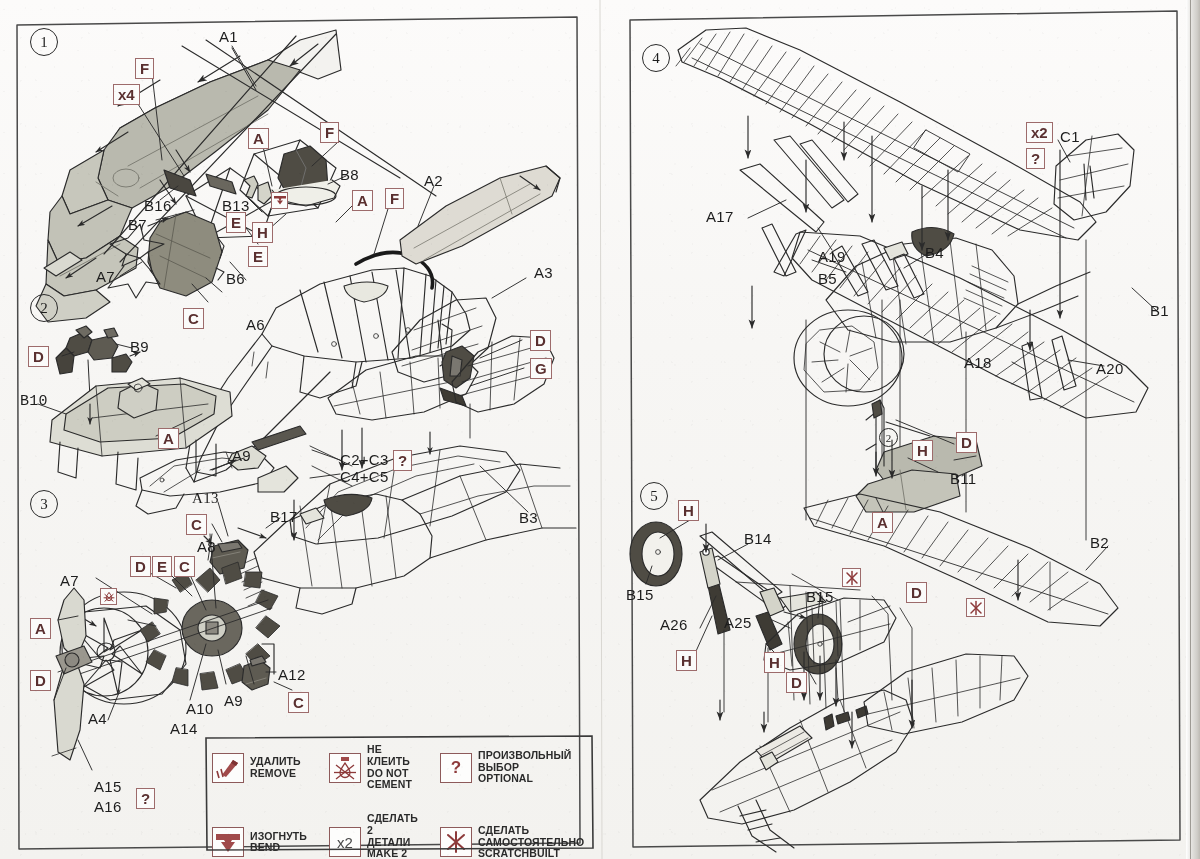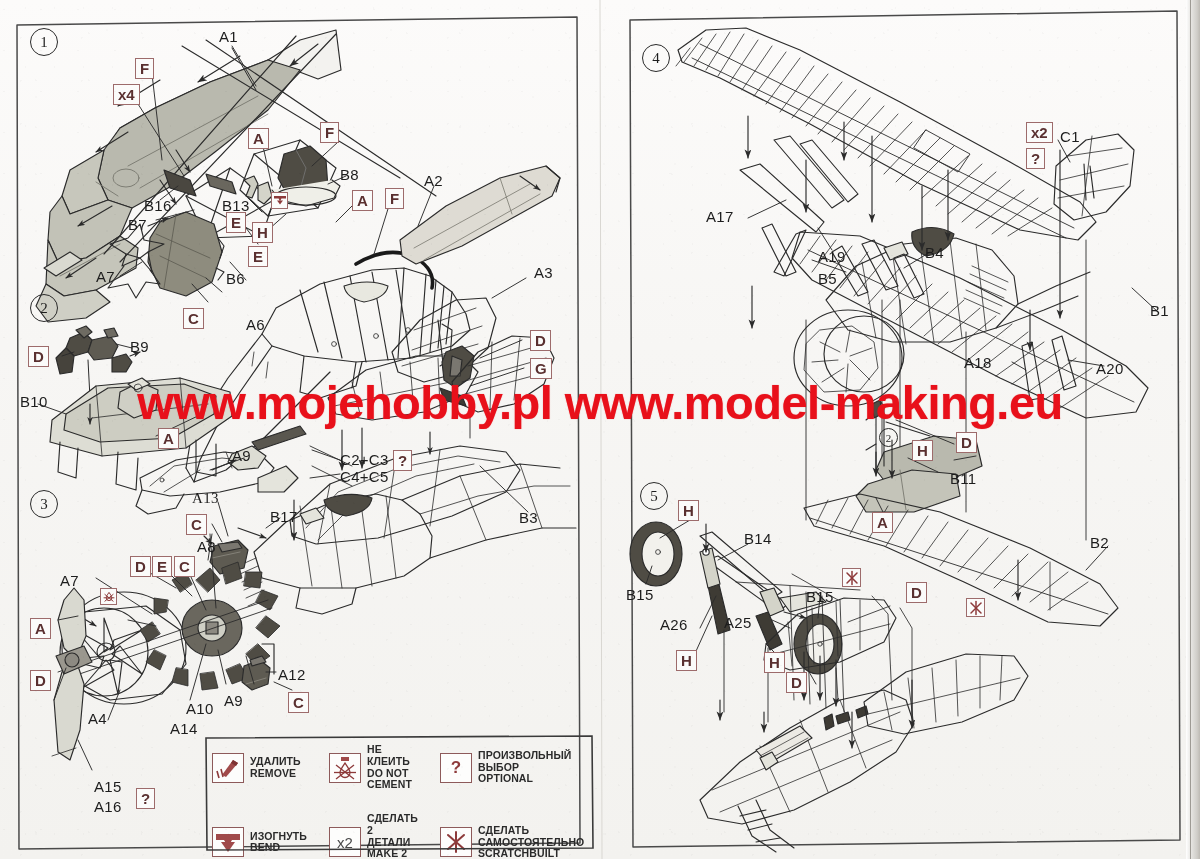--- a/index.html
+++ b/index.html
@@ -806,21 +806,21 @@
 
   <div class="chip sm" style="left:271px;top:192px;padding:0;">
     <svg width="14" height="11" viewBox="0 0 14 11">
       <path d="M1,1 L13,1 L13,3.6 L8.4,3.6 L7,6.6 L5.6,3.6 L1,3.6 Z" fill="#8d3a3a"></path>
       <path d="M4,5.4 L10,5.4 L7,9.6 Z" fill="#8d3a3a"></path>
     </svg>
   </div>
 
   <div class="chip" style="left:28px;top:346px;">D</div>
   <div class="plain" style="left:130px;top:338px;">B9</div>
-  <div class="plain" style="left:20px;top:393px;">B10</div>
+  <div class="plain" style="left:20px;top:393px;font-family:Liberation Mono, monospace;">B10</div>
   <div class="chip" style="left:158px;top:428px;">A</div>
   <div class="plain" style="left:232px;top:447px;">A9</div>
   <div class="plain" style="left:340px;top:451px;">C2+C3</div>
   <div class="plain" style="left:340px;top:468px;">C4+C5</div>
   <div class="chip" style="left:393px;top:450px;">?</div>
   <div class="plain" style="left:519px;top:509px;">B3</div>
 
   <div class="plain" style="left:192px;top:490px;font-family:Liberation Serif, serif;">A13</div>
   <div class="chip" style="left:186px;top:514px;">C</div>
   <div class="plain" style="left:270px;top:508px;text-align:center;">B17</div>
@@ -979,18 +979,17 @@
         <div>САМОСТОЯТЕЛЬНО</div>
         <div>SCRATCHBUILT</div>
       </div>
     </div>
   </div>
 
   <svg class="layer" viewBox="0 0 1200 859" style="z-index:5;">
     <path d="M206,738 L592,736 L593,848 L207,850 Z" fill="none" stroke="#3a3a3a" stroke-width="1.6"></path>
   </svg>
 
-  <div id="wm">www.mojehobby.pl www.model-making.eu</div>
 
   <div id="grain"></div>
   <div class="gutter"></div>
   <div class="gutter-line"></div>
 </div>
 
 </body></html>

